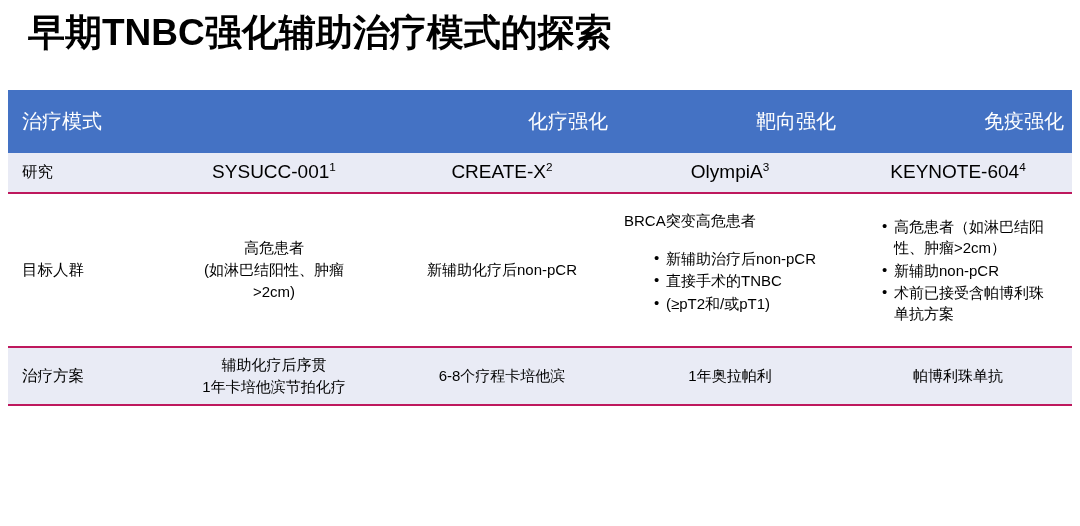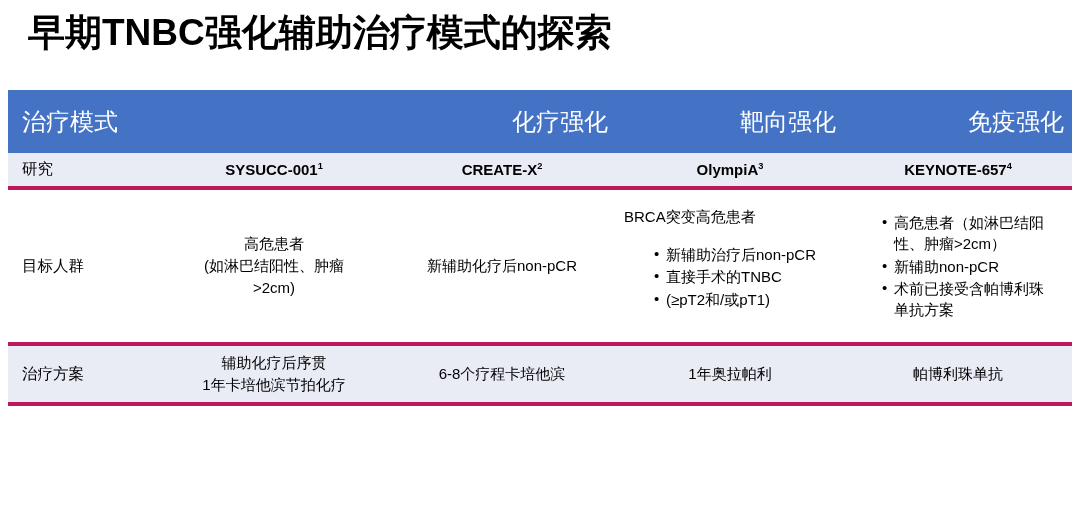--- a/index.html
+++ b/index.html
@@ -41,59 +41,59 @@
   }
   table.matrix td {
     vertical-align: middle;
     padding: 6px 8px;
     box-sizing: border-box;
   }
   
   tr.header-row td {
     background: #4472C4;
     color: #ffffff;
-    font-size: 24px;
+    font-size: 20px;
     height: 63px;
     border: none;
   }
   tr.header-row td.rowhead {
     text-align: left;
     padding-left: 14px;
   }
   tr.header-row td.colhead {
     text-align: right;
   }
   
   tr.band-light td {
     background: #E9EBF5;
   }
   tr.band-white td {
     background: #ffffff;
   }
   tr.body-row td {
-    border-bottom: 4px solid #be185d;
+    border-bottom: 2px solid #be185d;
     font-size: 15px;
   }
   tr.body-row td.rowhead {
     text-align: left;
     padding-left: 14px;
     font-size: 15.5px;
     line-height: 1.35;
   }
   tr.body-row td.cell-center {
     text-align: center;
     line-height: 1.4;
   }
   tr.body-row td.cell-left {
     text-align: left;
     line-height: 1.45;
   }
   .bold {
-    font-weight: bold;
-    font-size: 15px;
+    font-weight: normal;
+    font-size: 19px;
   }
   sup {
     font-size: 62%;
     vertical-align: super;
   }
   ul.bullets {
     margin: 16px;
     padding: 0 0 0 14px;
     list-style: none;
   }
@@ -154,21 +154,21 @@
         <td class="cell-center">
           <span class="bold nowrapish"><span>SYSUCC-001</span><sup>1</sup></span>
         </td>
         <td class="cell-center">
           <span class="bold nowrapish"><span>CREATE-X</span><sup>2</sup></span>
         </td>
         <td class="cell-center">
           <span class="bold nowrapish"><span>OlympiA</span><sup>3</sup></span>
         </td>
         <td class="cell-center">
-          <span class="bold nowrapish"><span>KEYNOTE-657</span><sup>4</sup></span>
+          <span class="bold nowrapish"><span>KEYNOTE-604</span><sup>4</sup></span>
         </td>
       </tr>
 
       <tr class="body-row band-white">
         <td class="rowhead">目标人群</td>
         <td class="cell-center">
           <div class="plainline">高危患者</div>
           <div class="plainline">(如淋巴结阳性、肿瘤</div>
           <div class="plainline">&gt;2cm)</div>
         </td>

